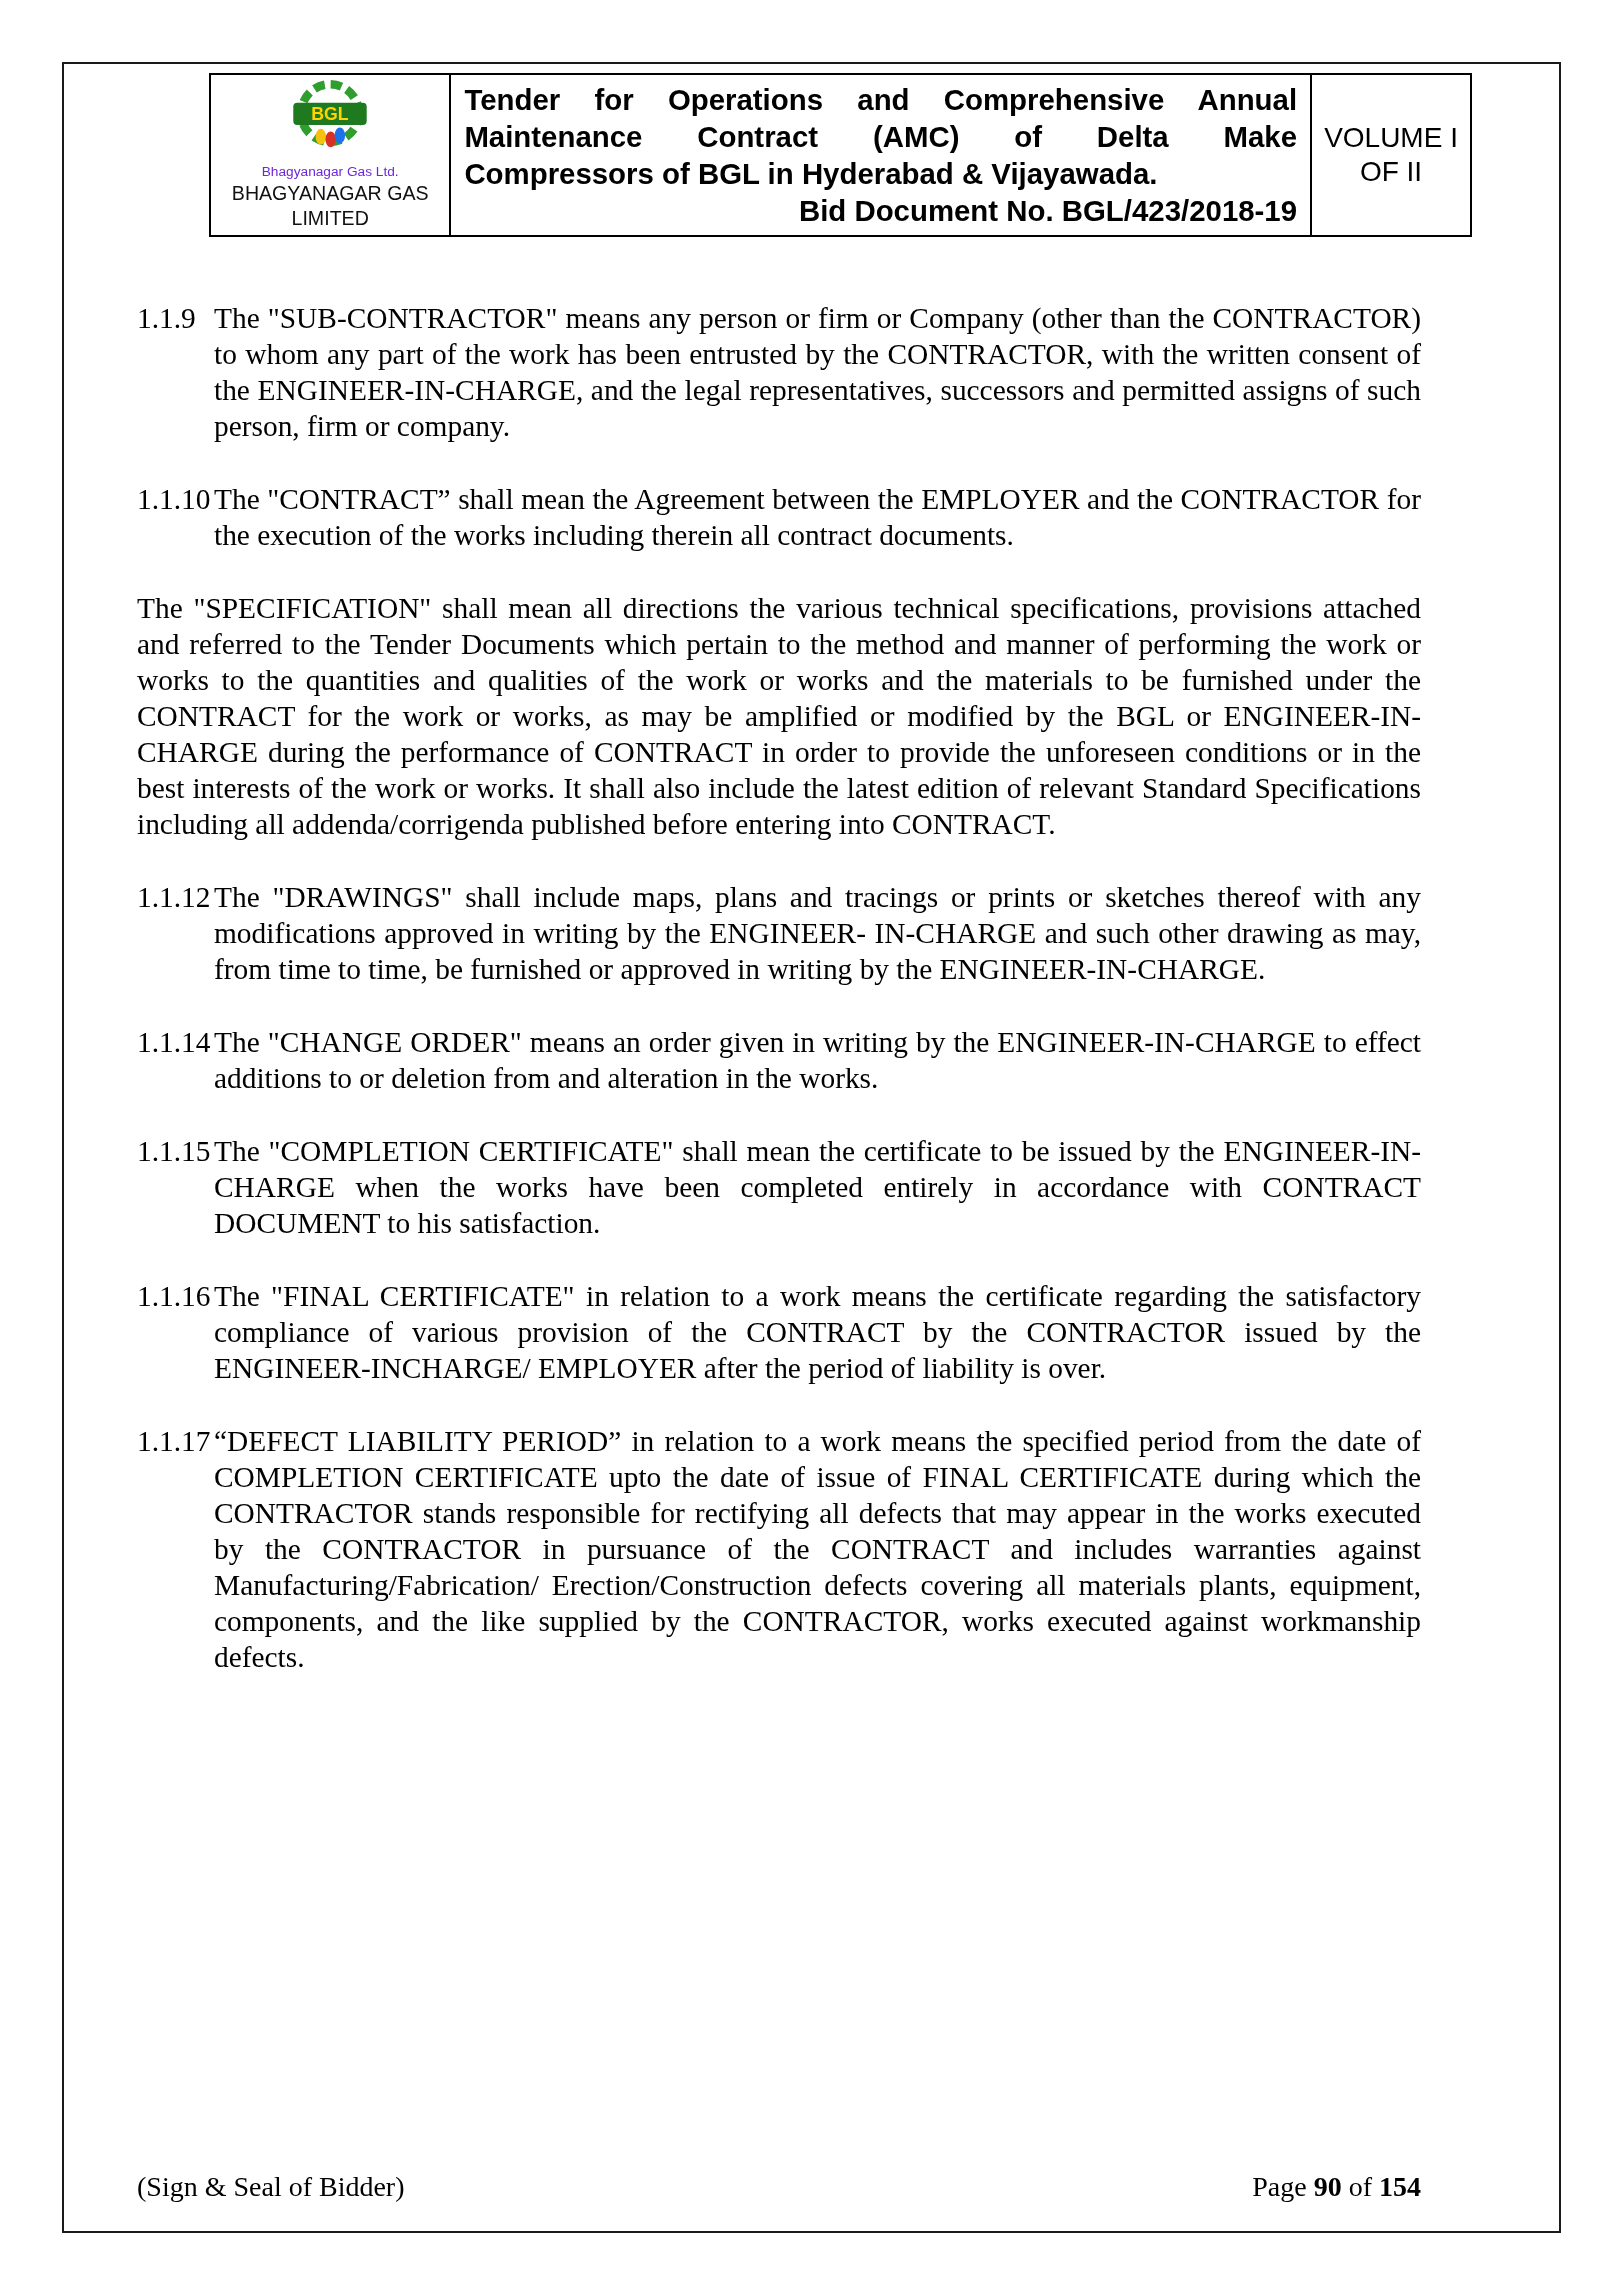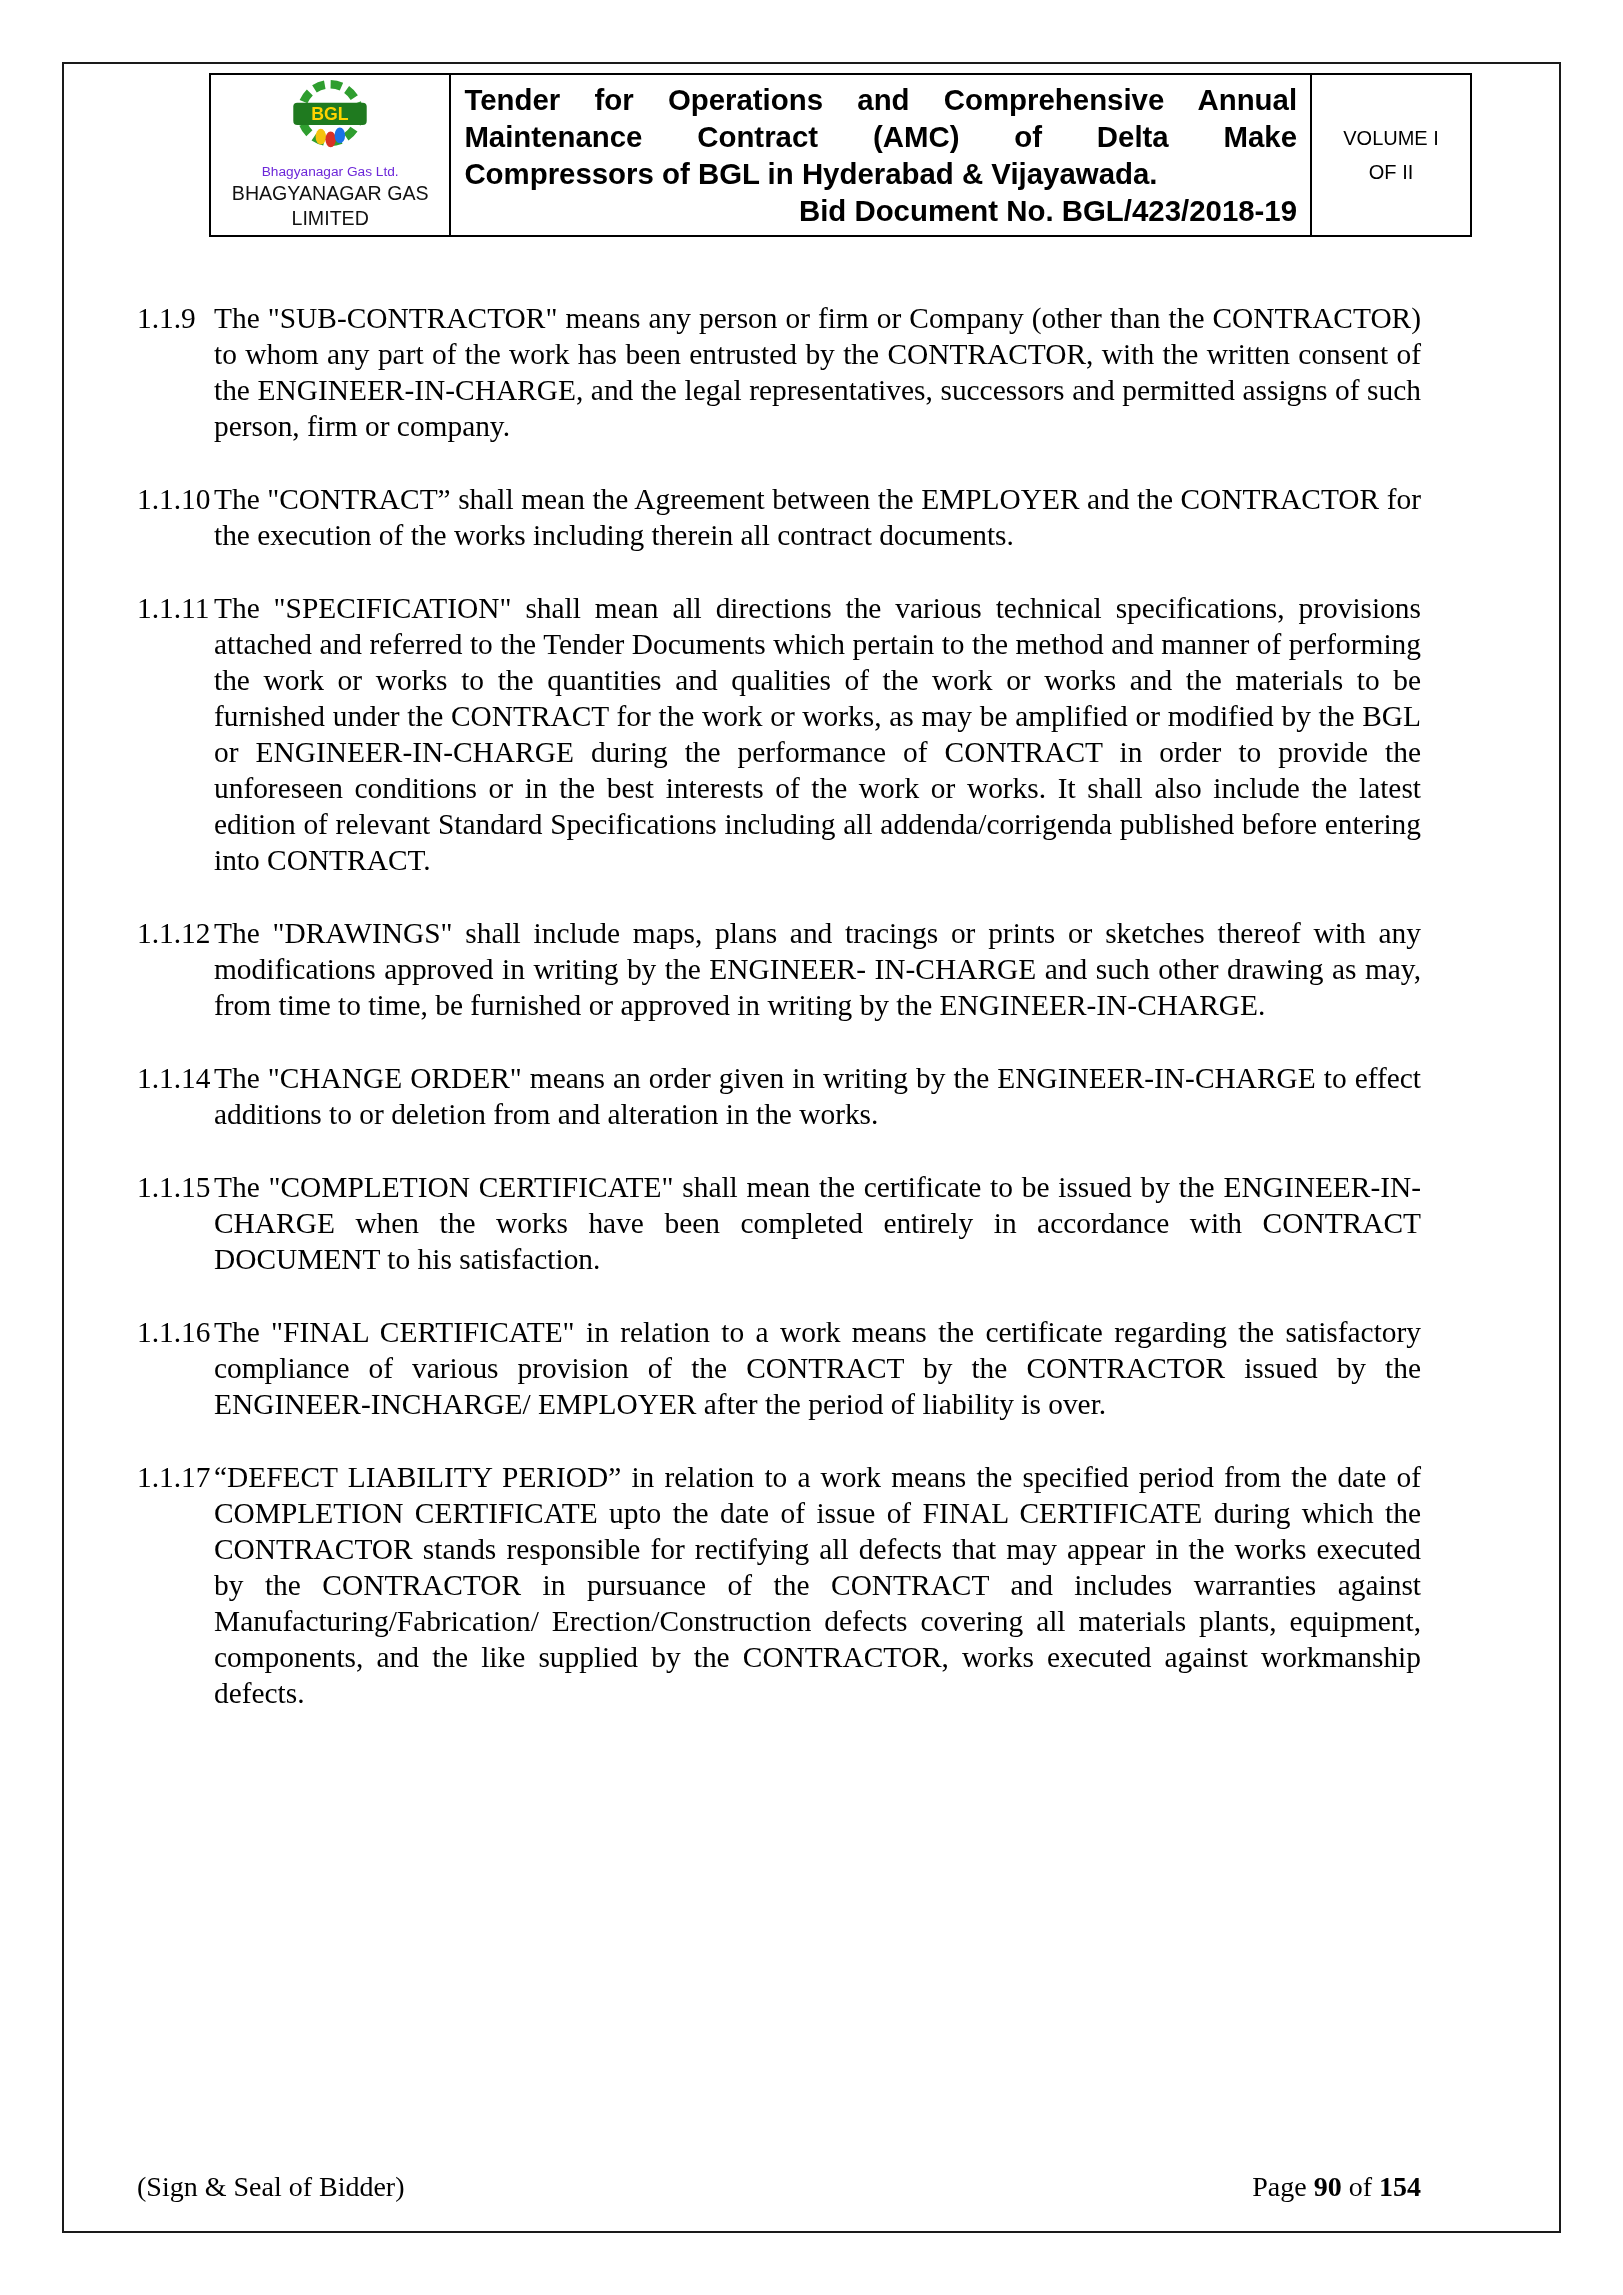--- a/index.html
+++ b/index.html
@@ -51,21 +51,21 @@
     font-size: 29.4px;
     line-height: 37px;
   }
   .jline { text-align: justify; text-align-last: justify; }
   .lline { text-align: left; }
   .bid-line { text-align: right; }
   .volume-cell {
     width: 157px;
     text-align: center;
     font-family: "Liberation Sans", sans-serif;
-    font-size: 20px;
+    font-size: 28px;
     line-height: 34px;
   }
   
   .content { margin: 63px 138px 0 73px; }
   .clause {
     display: flex;
     margin-bottom: 37px;
     font-size: 29.4px;
     line-height: 36px;
   }
@@ -127,21 +127,20 @@
     <div class="content">
       <div class="clause">
         <div class="clause-num">1.1.9</div>
         <div class="clause-body">The "SUB-CONTRACTOR" means any person or firm or Company (other than the CONTRACTOR) to whom any part of the work has been entrusted by the CONTRACTOR, with the written consent of the ENGINEER-IN-CHARGE, and the legal representatives, successors and permitted assigns of such person, firm or company.</div>
       </div>
       <div class="clause">
         <div class="clause-num">1.1.10</div>
         <div class="clause-body">The "CONTRACT” shall mean the Agreement between the EMPLOYER and the CONTRACTOR for the execution of the works including therein all contract documents.</div>
       </div>
       <div class="clause">
-        <div class="clause-num">1.1.11</div>
         <div class="clause-body">The "SPECIFICATION" shall mean all directions the various technical specifications, provisions attached and referred to the Tender Documents which pertain to the method and manner of performing the work or works to the quantities and qualities of the work or works and the materials to be furnished under the CONTRACT for the work or works, as may be amplified or modified by the BGL or ENGINEER-IN-CHARGE during the performance of CONTRACT in order to provide the unforeseen conditions or in the best interests of the work or works. It shall also include the latest edition of relevant Standard Specifications including all addenda/corrigenda published before entering into CONTRACT.</div>
       </div>
       <div class="clause">
         <div class="clause-num">1.1.12</div>
         <div class="clause-body">The "DRAWINGS" shall include maps, plans and tracings or prints or sketches thereof with any modifications approved in writing by the ENGINEER- IN-CHARGE and such other drawing as may, from time to time, be furnished or approved in writing by the ENGINEER-IN-CHARGE.</div>
       </div>
       <div class="clause">
         <div class="clause-num">1.1.14</div>
         <div class="clause-body">The "CHANGE ORDER" means an order given in writing by the ENGINEER-IN-CHARGE to effect additions to or deletion from and alteration in the works.</div>
       </div>

